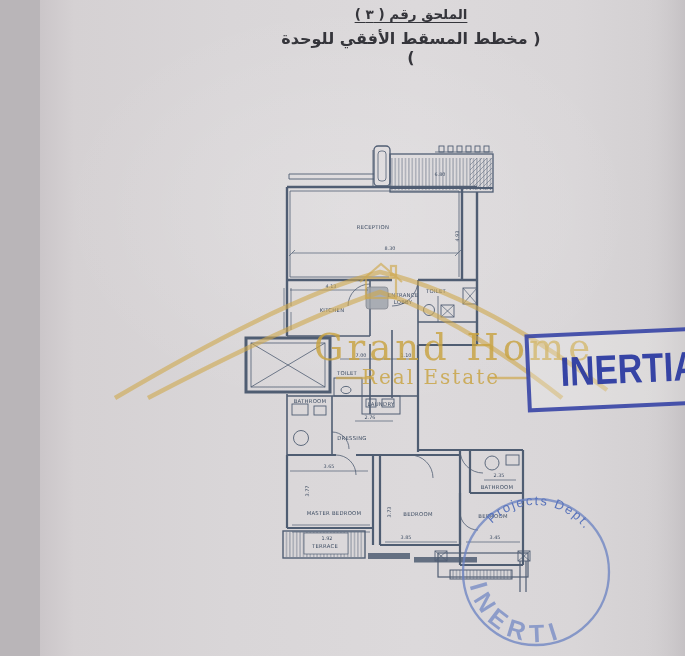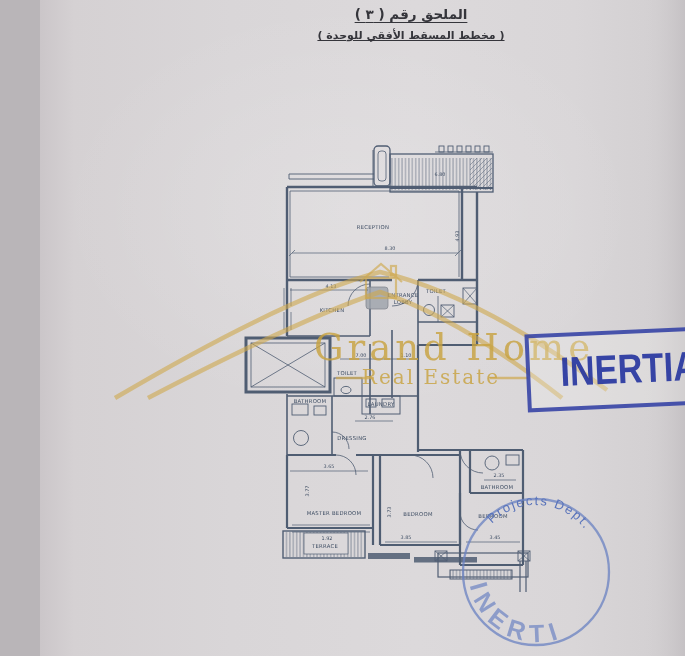--- a/index.html
+++ b/index.html
@@ -6,21 +6,21 @@
   #page{position:relative;width:685px;height:656px;overflow:hidden;
     font-family:"DejaVu Sans",sans-serif;
     background:
       radial-gradient(ellipse 420px 300px at 45% 32%, rgba(255,255,255,.16), rgba(255,255,255,0) 70%),
       linear-gradient(90deg,#cbc6c9 0%,#d5d1d3 5%,#d9d6d8 28%,#dcd9db 55%,#d9d6d8 78%,#d3d0d2 90%,#cfccce 100%); margin-left: 40px;}
   .abs{position:absolute;}
   
   #title-block{left:240px;top:6px;width:262px;text-align:center;direction:rtl;
     color:#35353b;font-weight:bold;z-index:6;}
   #title-line1{font-size:13.5px;text-decoration:underline;text-underline-offset:3px;}
-  #title-line2{font-size:11px;margin-top:7px;text-decoration:underline;}
+  #title-line2{font-size:16px;margin-top:7px;}
   
   #curl-svg{left:0;top:0;z-index:2;}
   #plan-svg{left:0;top:0;z-index:3;}
   #watermark-svg{left:0;top:0;z-index:4;}
   #rect-stamp{left:486px;top:334px;width:198px;height:70px;z-index:5;
     transform:rotate(-2.6deg);transform-origin:10px 35px;
     border:4px solid rgba(38,53,160,.82);
     background:rgba(246,245,242,.28);
     display:flex;align-items:center;justify-content:center;}
   #rect-stamp span{font-family:"Liberation Sans",sans-serif;font-weight:bold;

